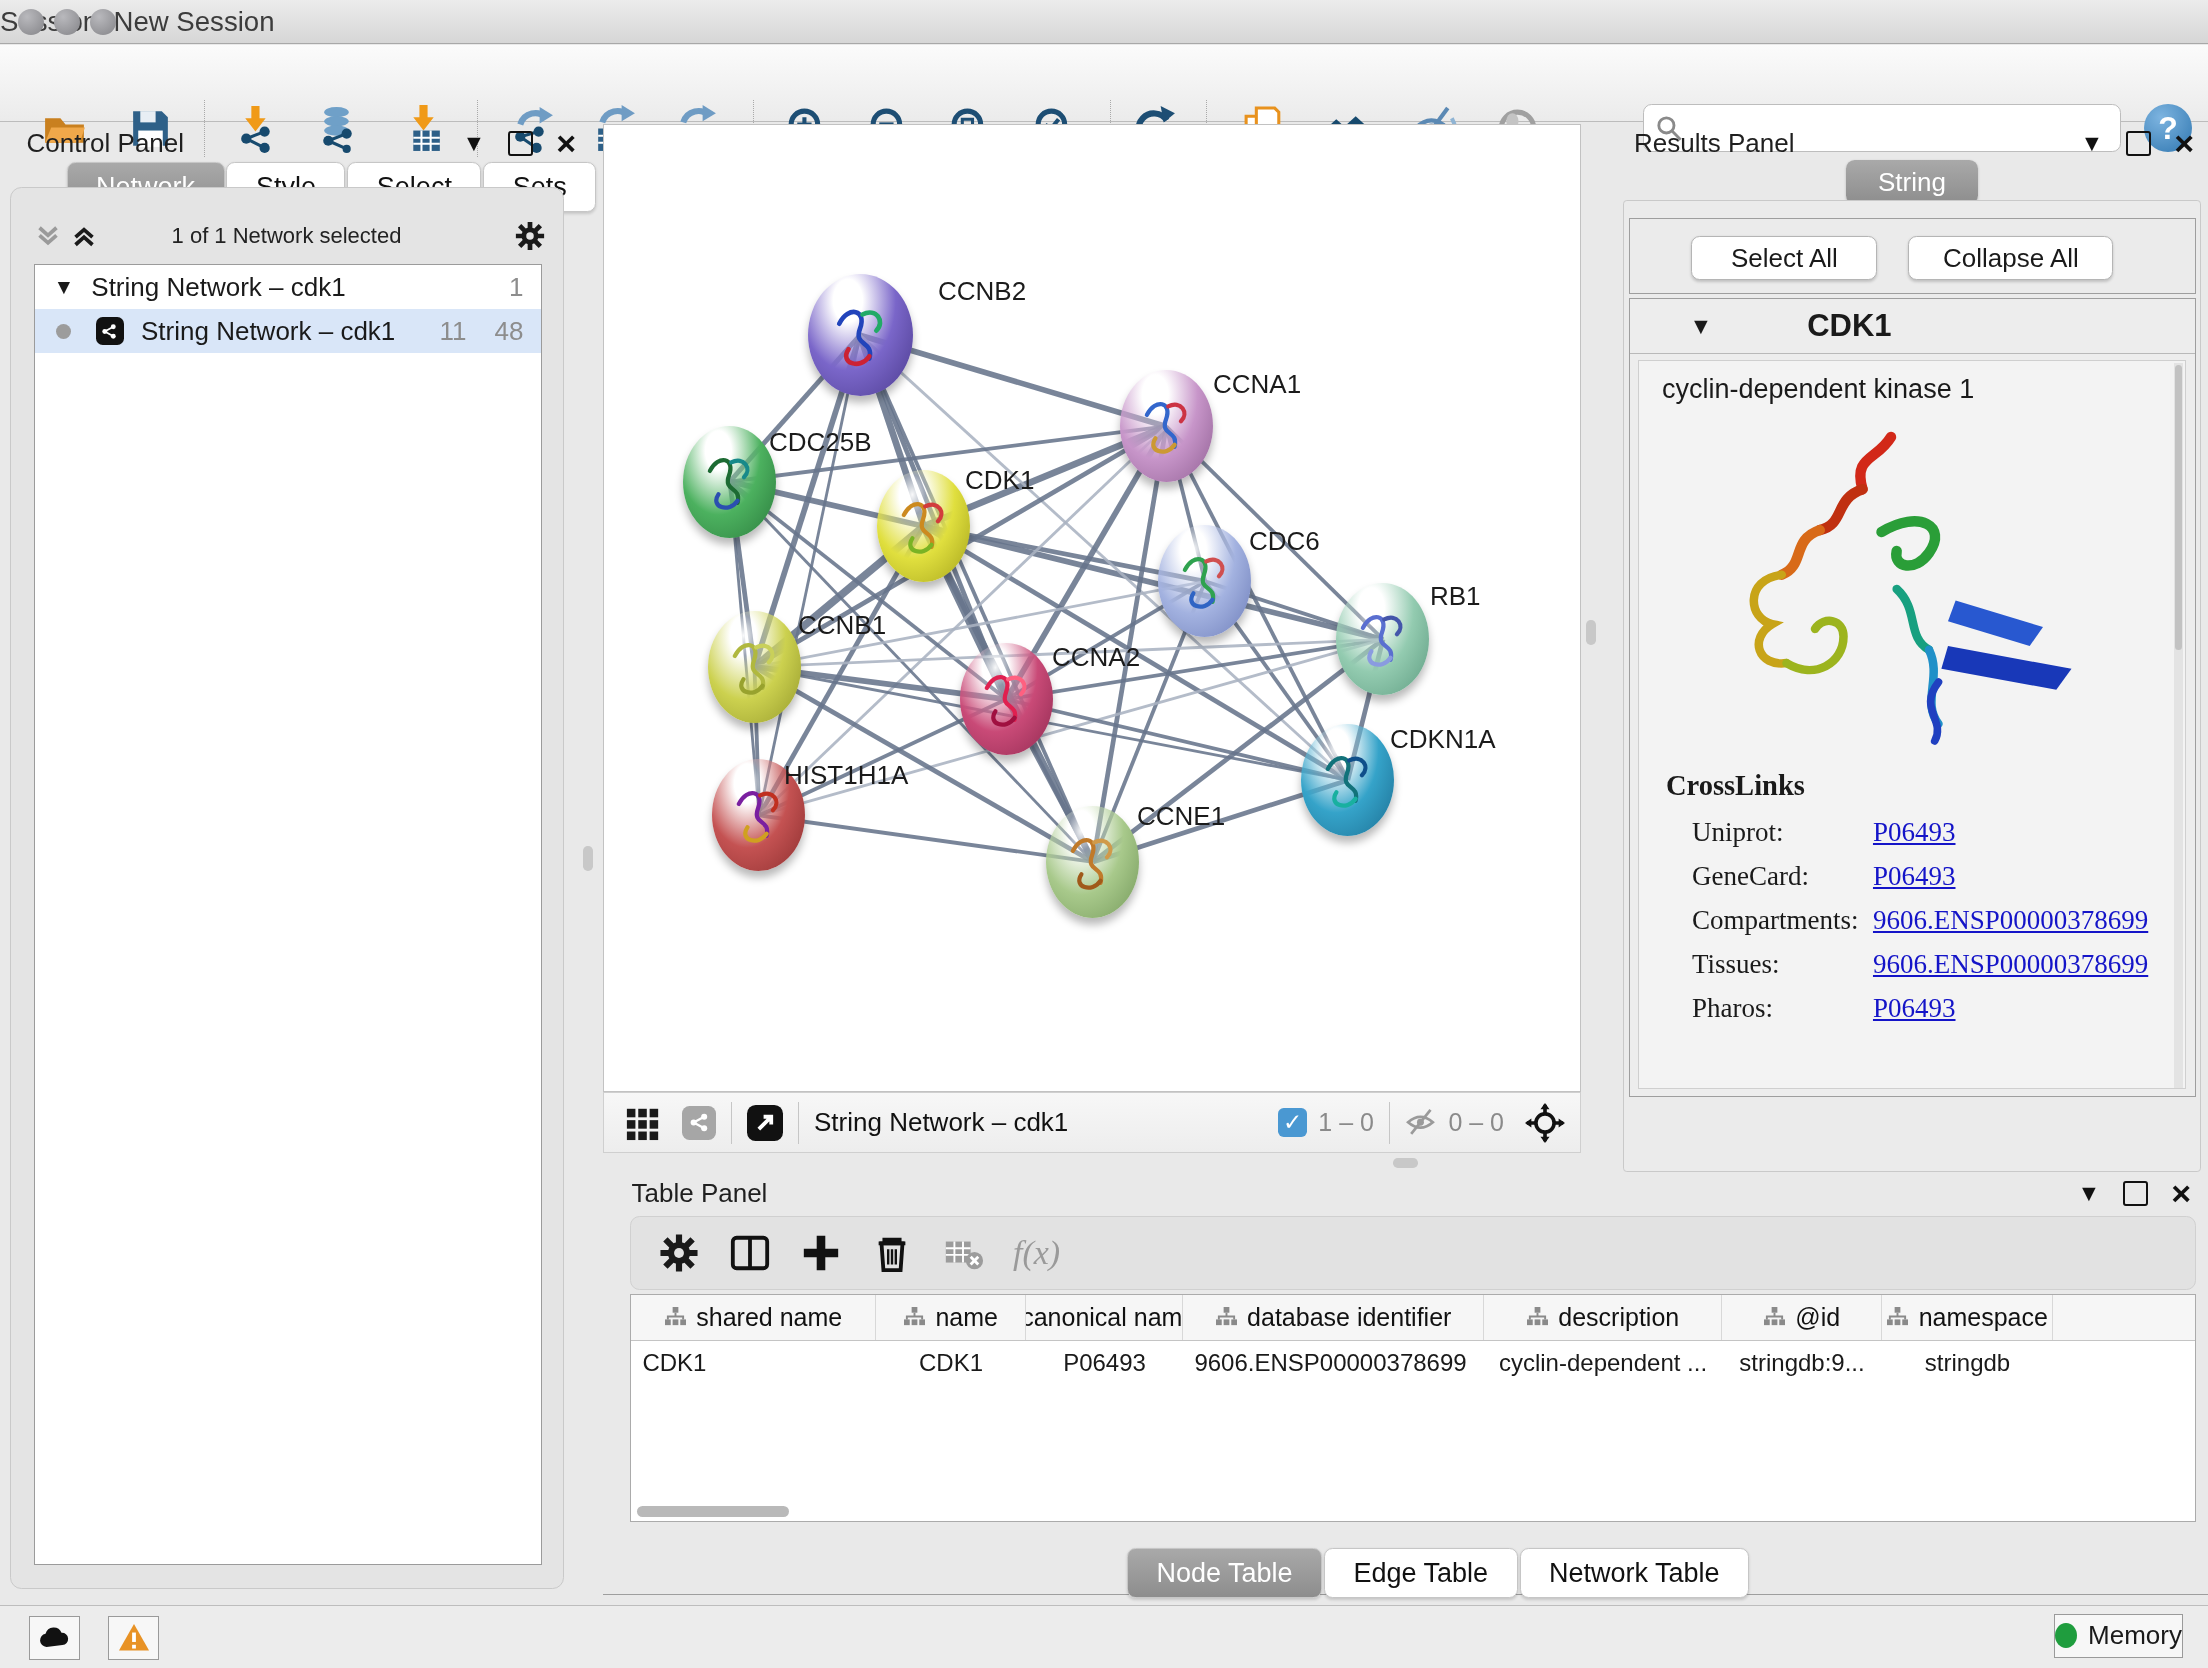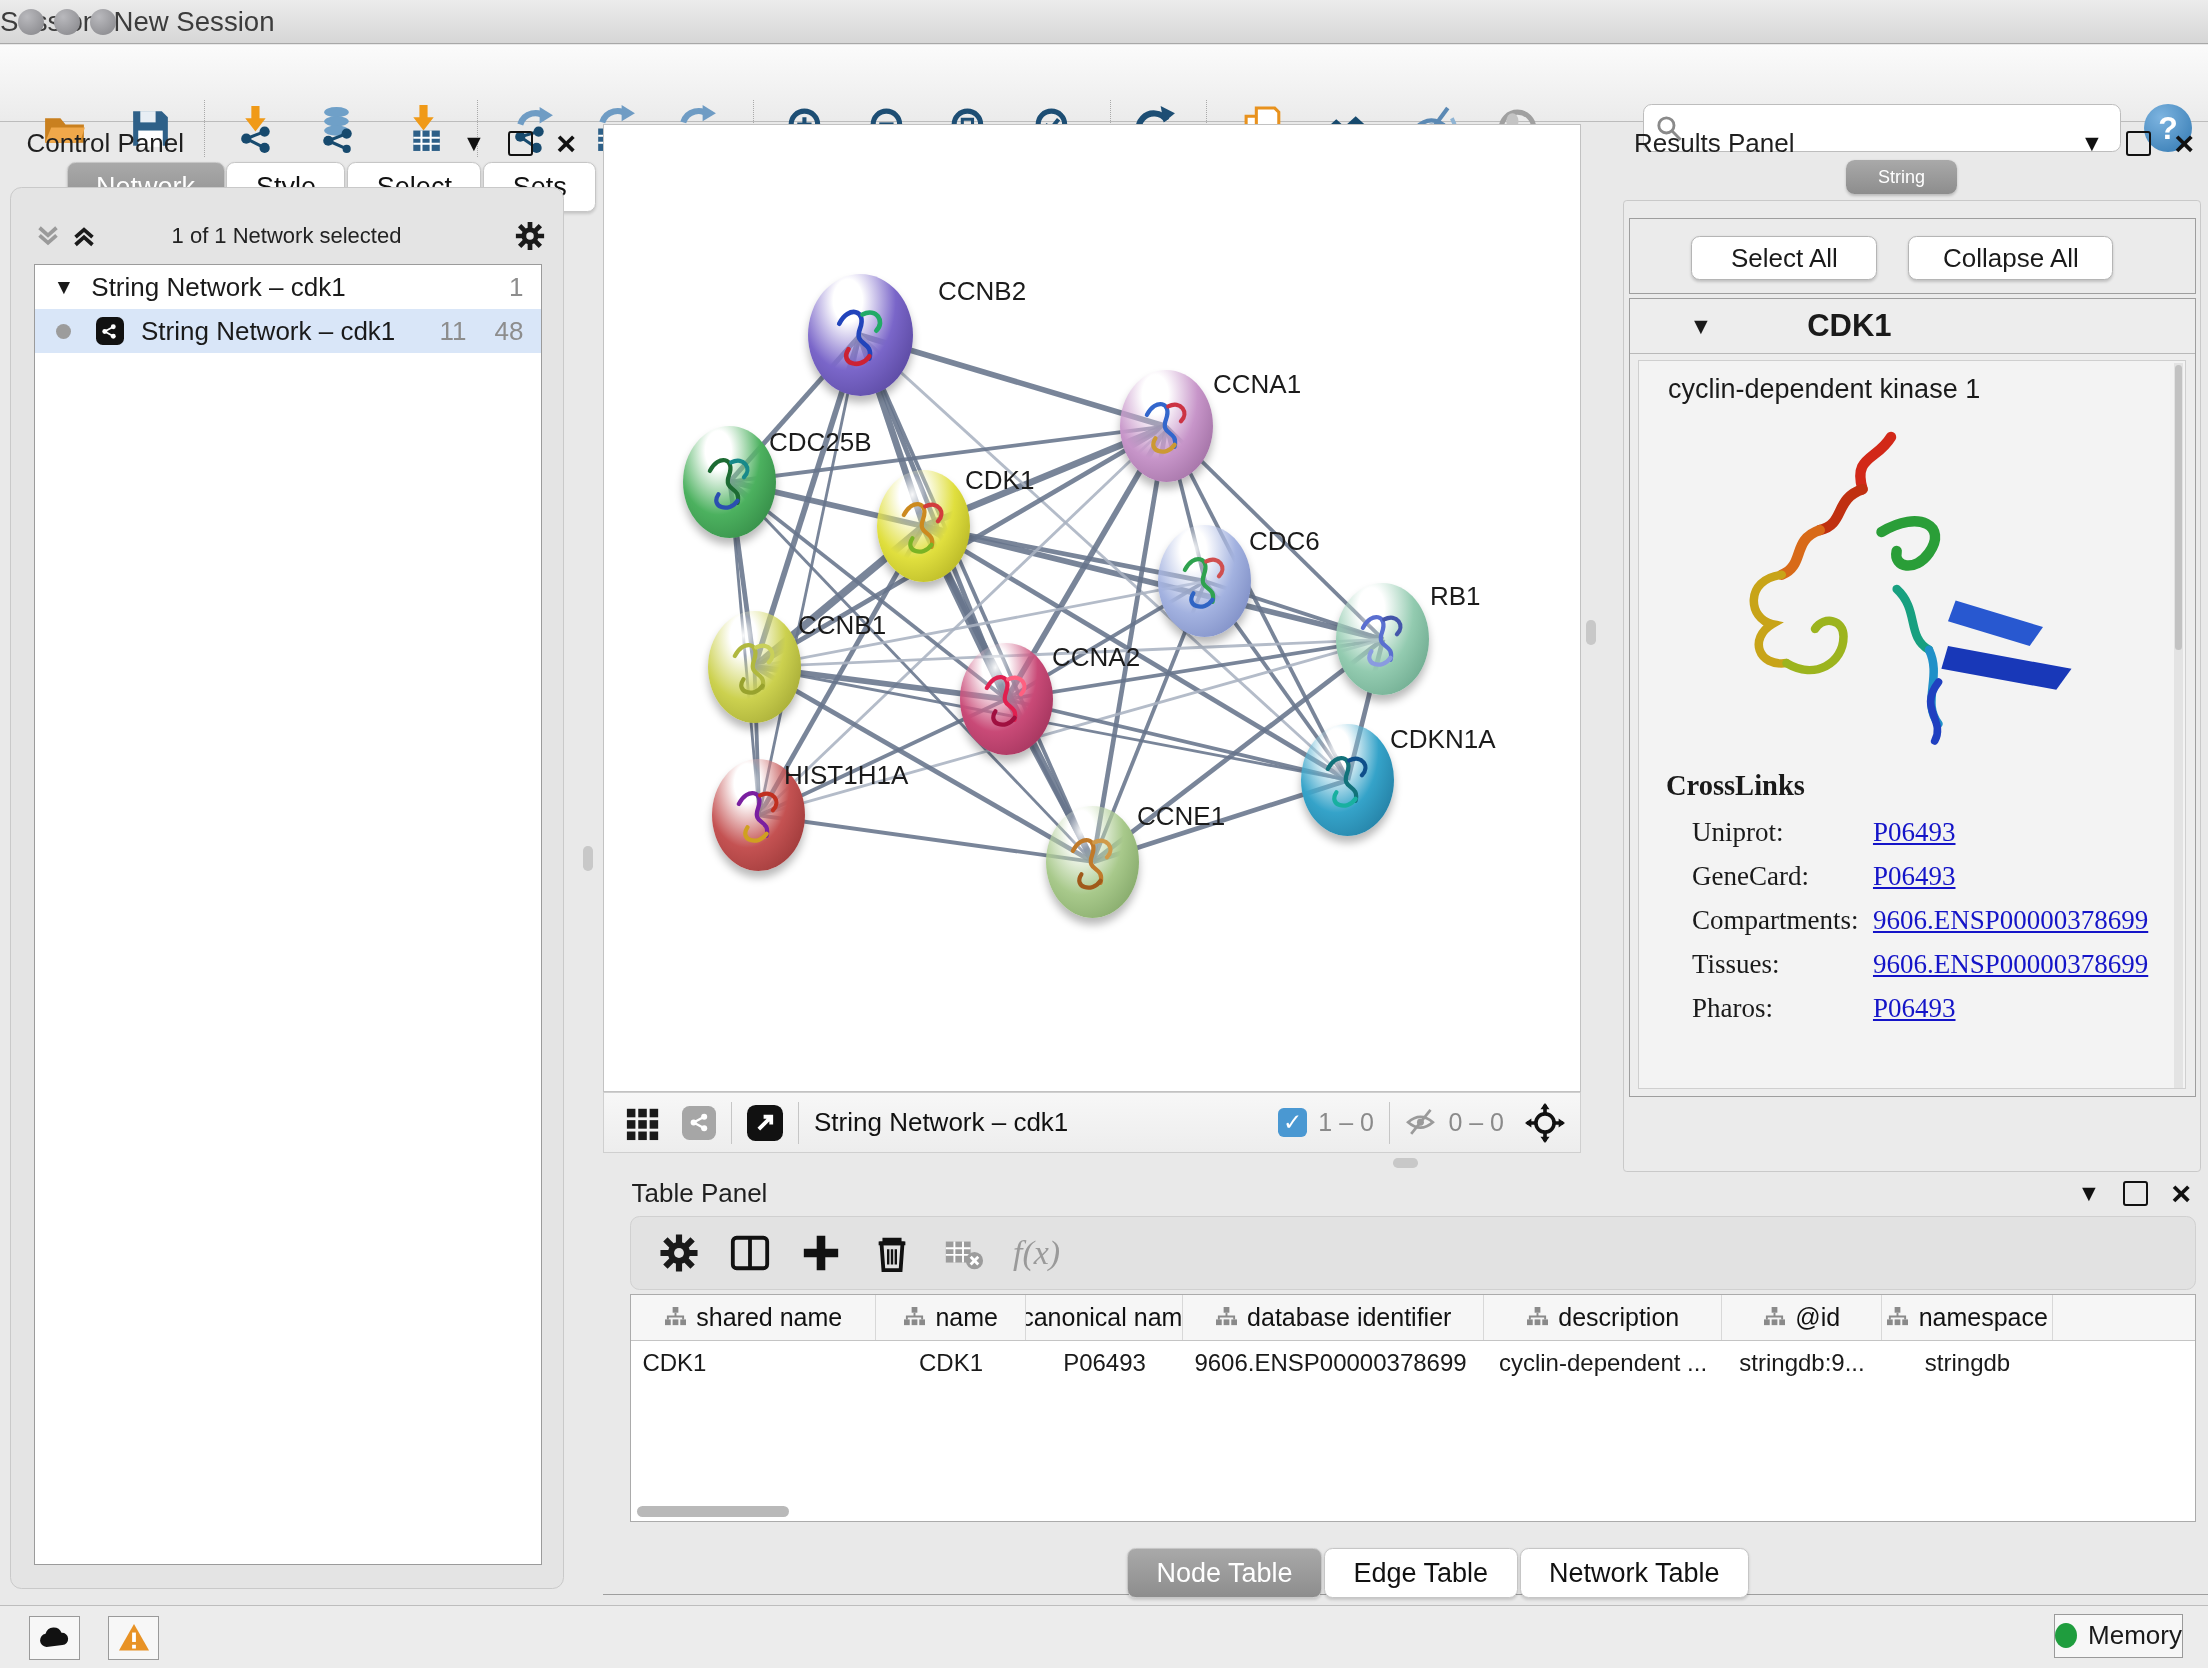--- a/index.html
+++ b/index.html
@@ -76,32 +76,32 @@
   .dt-h { display:flex; align-items:center; justify-content:center; gap:9.5px; font-size:25px; color:#111;
     border-right:1px solid #d8d8d8; overflow:hidden; white-space:nowrap; flex:0 0 auto; }
   .dt-row { display:flex; height:44px; }
   .dt-c { font-size:24px; display:flex; align-items:center; padding:0 11.4px; overflow:hidden; white-space:nowrap; flex:0 0 auto; }
   .hscroll { position:absolute; left:0px; bottom:3.8px; width:1562px; height:11.4px; }
   .hscroll .thumb { position:absolute; left:5.7px; top:0; width:152px; height:11.4px; background:#b9b9b9; border-radius:5.7px; }
   .bottom-tabs { position:absolute; left:1127px; top:1548px; display:flex; }
 
   
   .rpanel { position:absolute; left:1617px; top:124px; width:592px; height:1048px; }
-  .rtab { position:absolute; left:229px; top:36px; padding:6.7px 32px; font-size:18px; color:#fff;
+  .rtab { position:absolute; left:229px; top:36px; padding:6.7px 32px; font-size:26px; color:#fff;
     background:linear-gradient(#a9a9a9,#8d8d8d); border-radius:8.6px; box-shadow:0 1.9px 2.9px rgba(0,0,0,.2); }
   .rgroup { position:absolute; left:5.7px; top:76px; width:578px; height:972px; background:#ebebeb;
     border:1px solid #c9c9c9; border-radius:3.8px; }
   .rbtnbox { position:absolute; left:5.7px; top:17px; width:567px; height:76px; background:#ebebeb; border:1.9px solid #9e9e9e; }
   .rbtn { position:absolute; top:17px; height:44px; background:#fff; border:1px solid #b5b5b5; border-radius:8.6px;
     font-size:26px; display:flex; align-items:center; justify-content:center; box-shadow:0 1.9px 2.9px rgba(0,0,0,.18); }
   .cdkbox { position:absolute; left:5.7px; top:97px; width:567px; height:799px; border:1.9px solid #9e9e9e; background:#ededed; }
   .cdkhead { height:55px; display:flex; align-items:center; border-bottom:1.9px solid #b9b9b9; }
   .cdkhead .sym { font-size:31px; font-weight:bold; margin-left:95px; }
   .cdkinner { position:absolute; left:7.6px; top:61px; width:548px; height:729px; background:#f3f3f3; border:1px solid #cfcfcf; overflow:hidden; }
-  .gene-desc { position:absolute; left:23px; top:13.3px; font-size:27px;margin-left:6px; }
+  .gene-desc { position:absolute; left:23px; top:13.3px; font-size:27px; }
   .xl-head { position:absolute; left:27px; top:409px; font-family:"Liberation Serif",serif; font-weight:bold; font-size:28.5px; }
   .xlinks { position:absolute; left:53px; top:449px; font-family:"Liberation Serif",serif; font-size:27px; }
   .xlrow { display:flex; height:44px; align-items:center; }
   .xlrow .lbl { width:181px; }
   .xlrow .val { color:#1414c8; text-decoration:underline; }
   .rscroll { position:absolute; right:1.9px; top:1.9px; width:9.5px; height:725px; background:#e3e3e3; }
   .rscroll .thumb { position:absolute; left:1px; top:1.9px; width:7.6px; height:285px; background:#c2c2c2; border-radius:3.8px; }
 
   
   .statusbar { position:absolute; left:0; top:1605px; width:2208px; height:63px; background:#ececec; border-top:1.9px solid #bdbdbd; }

